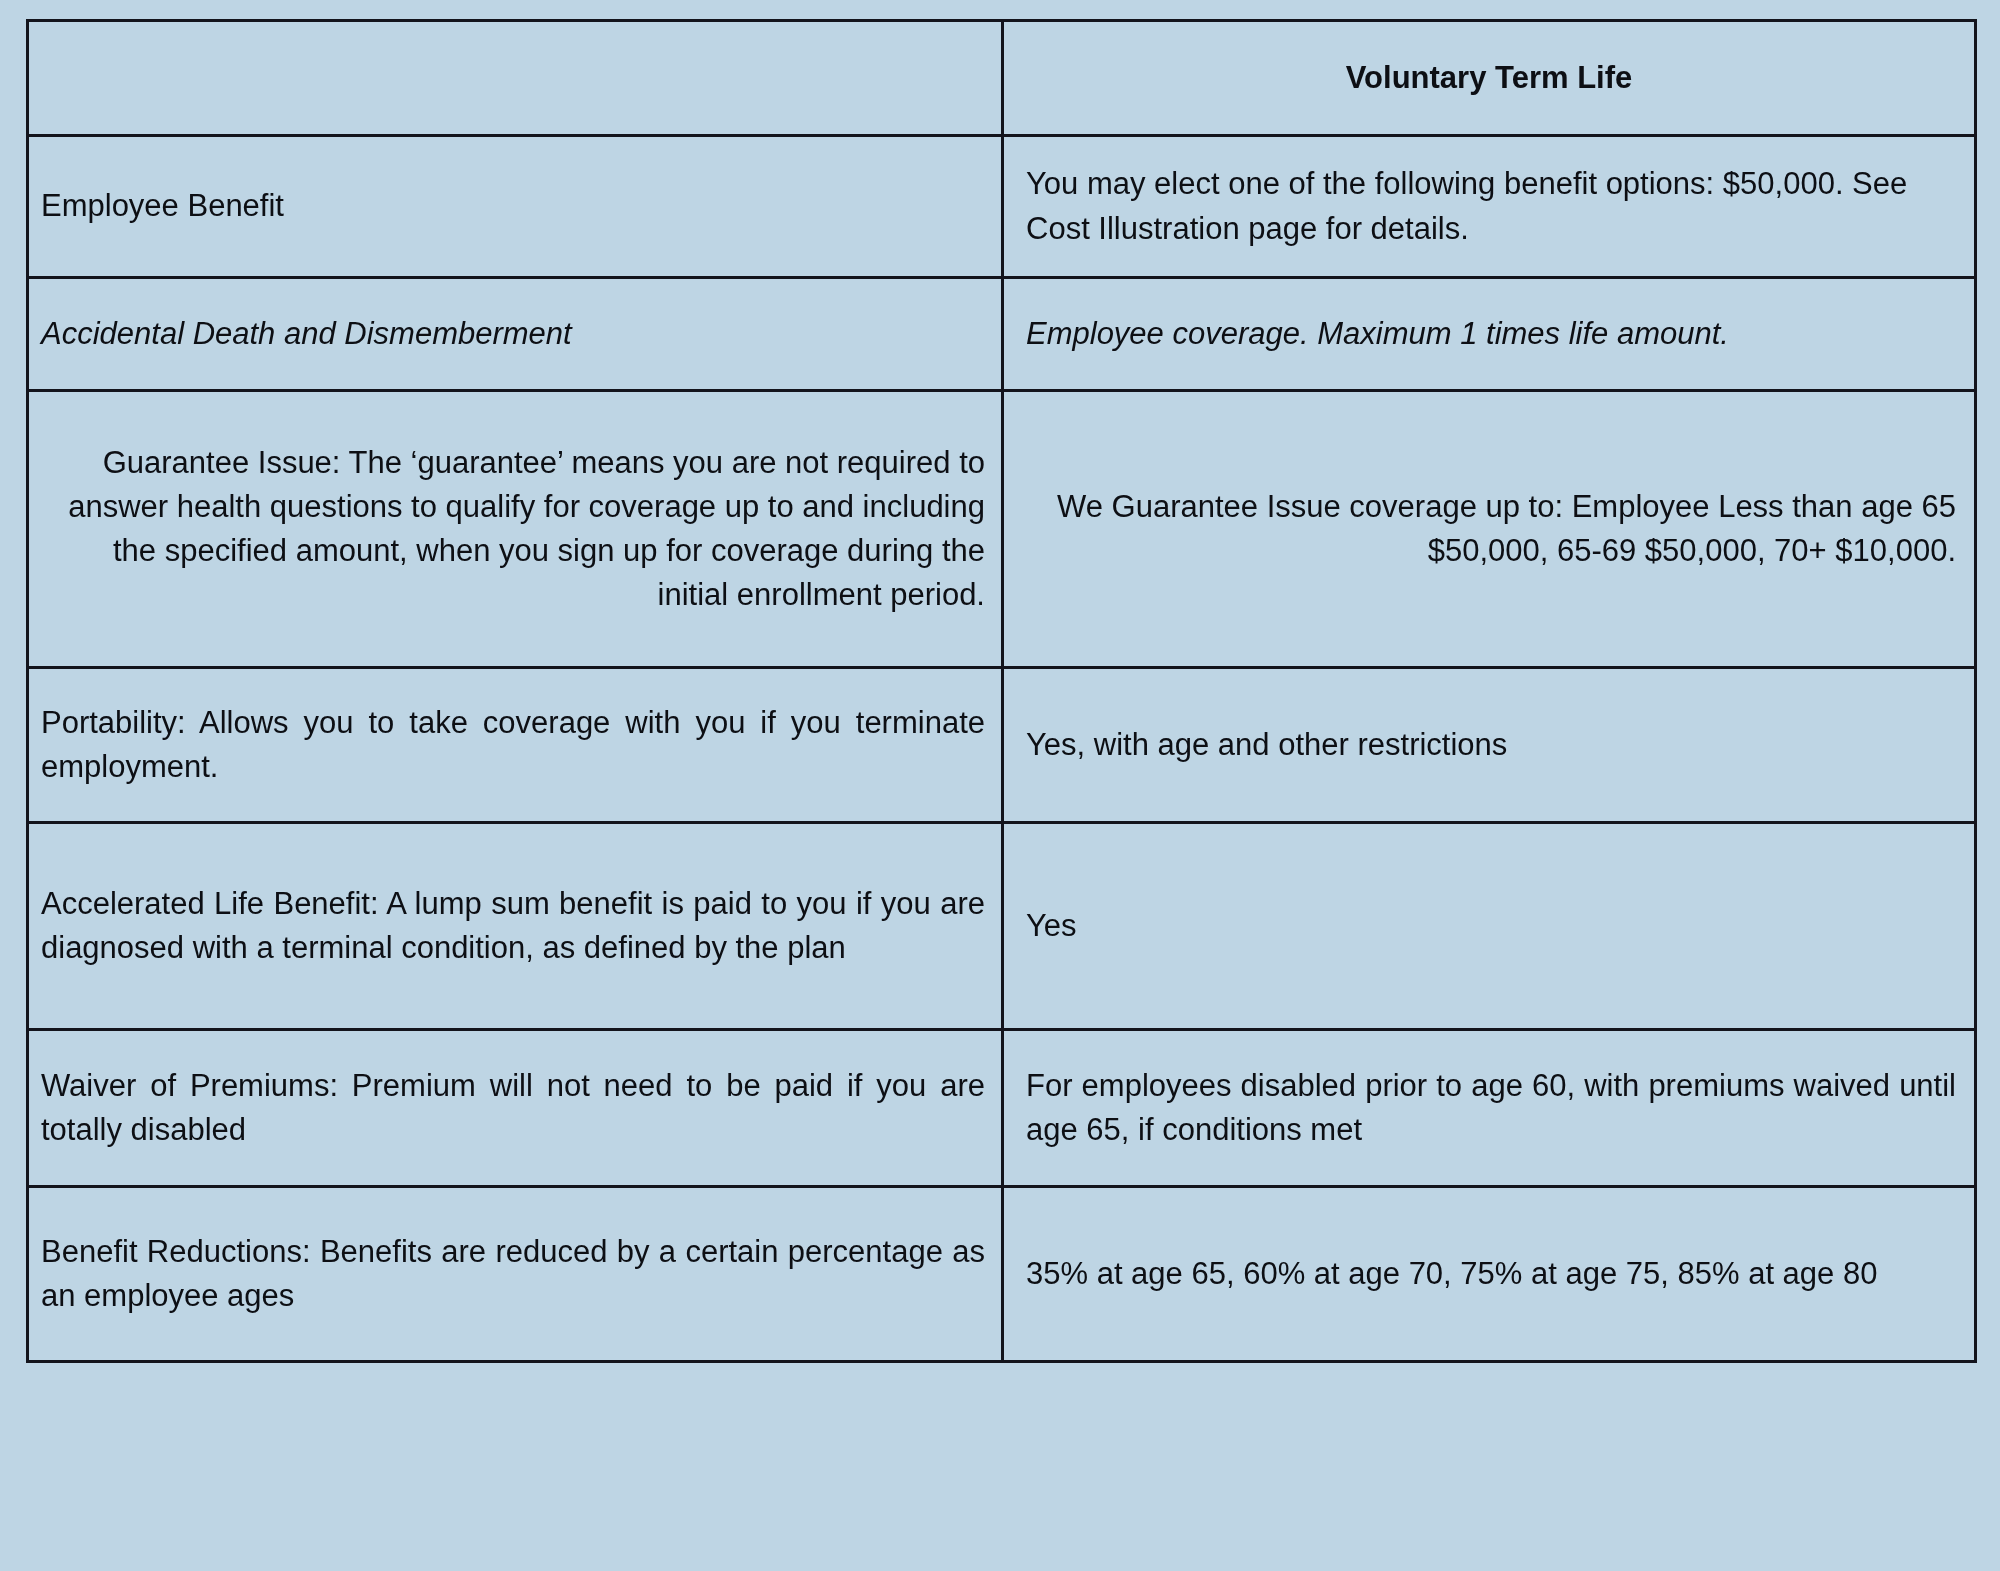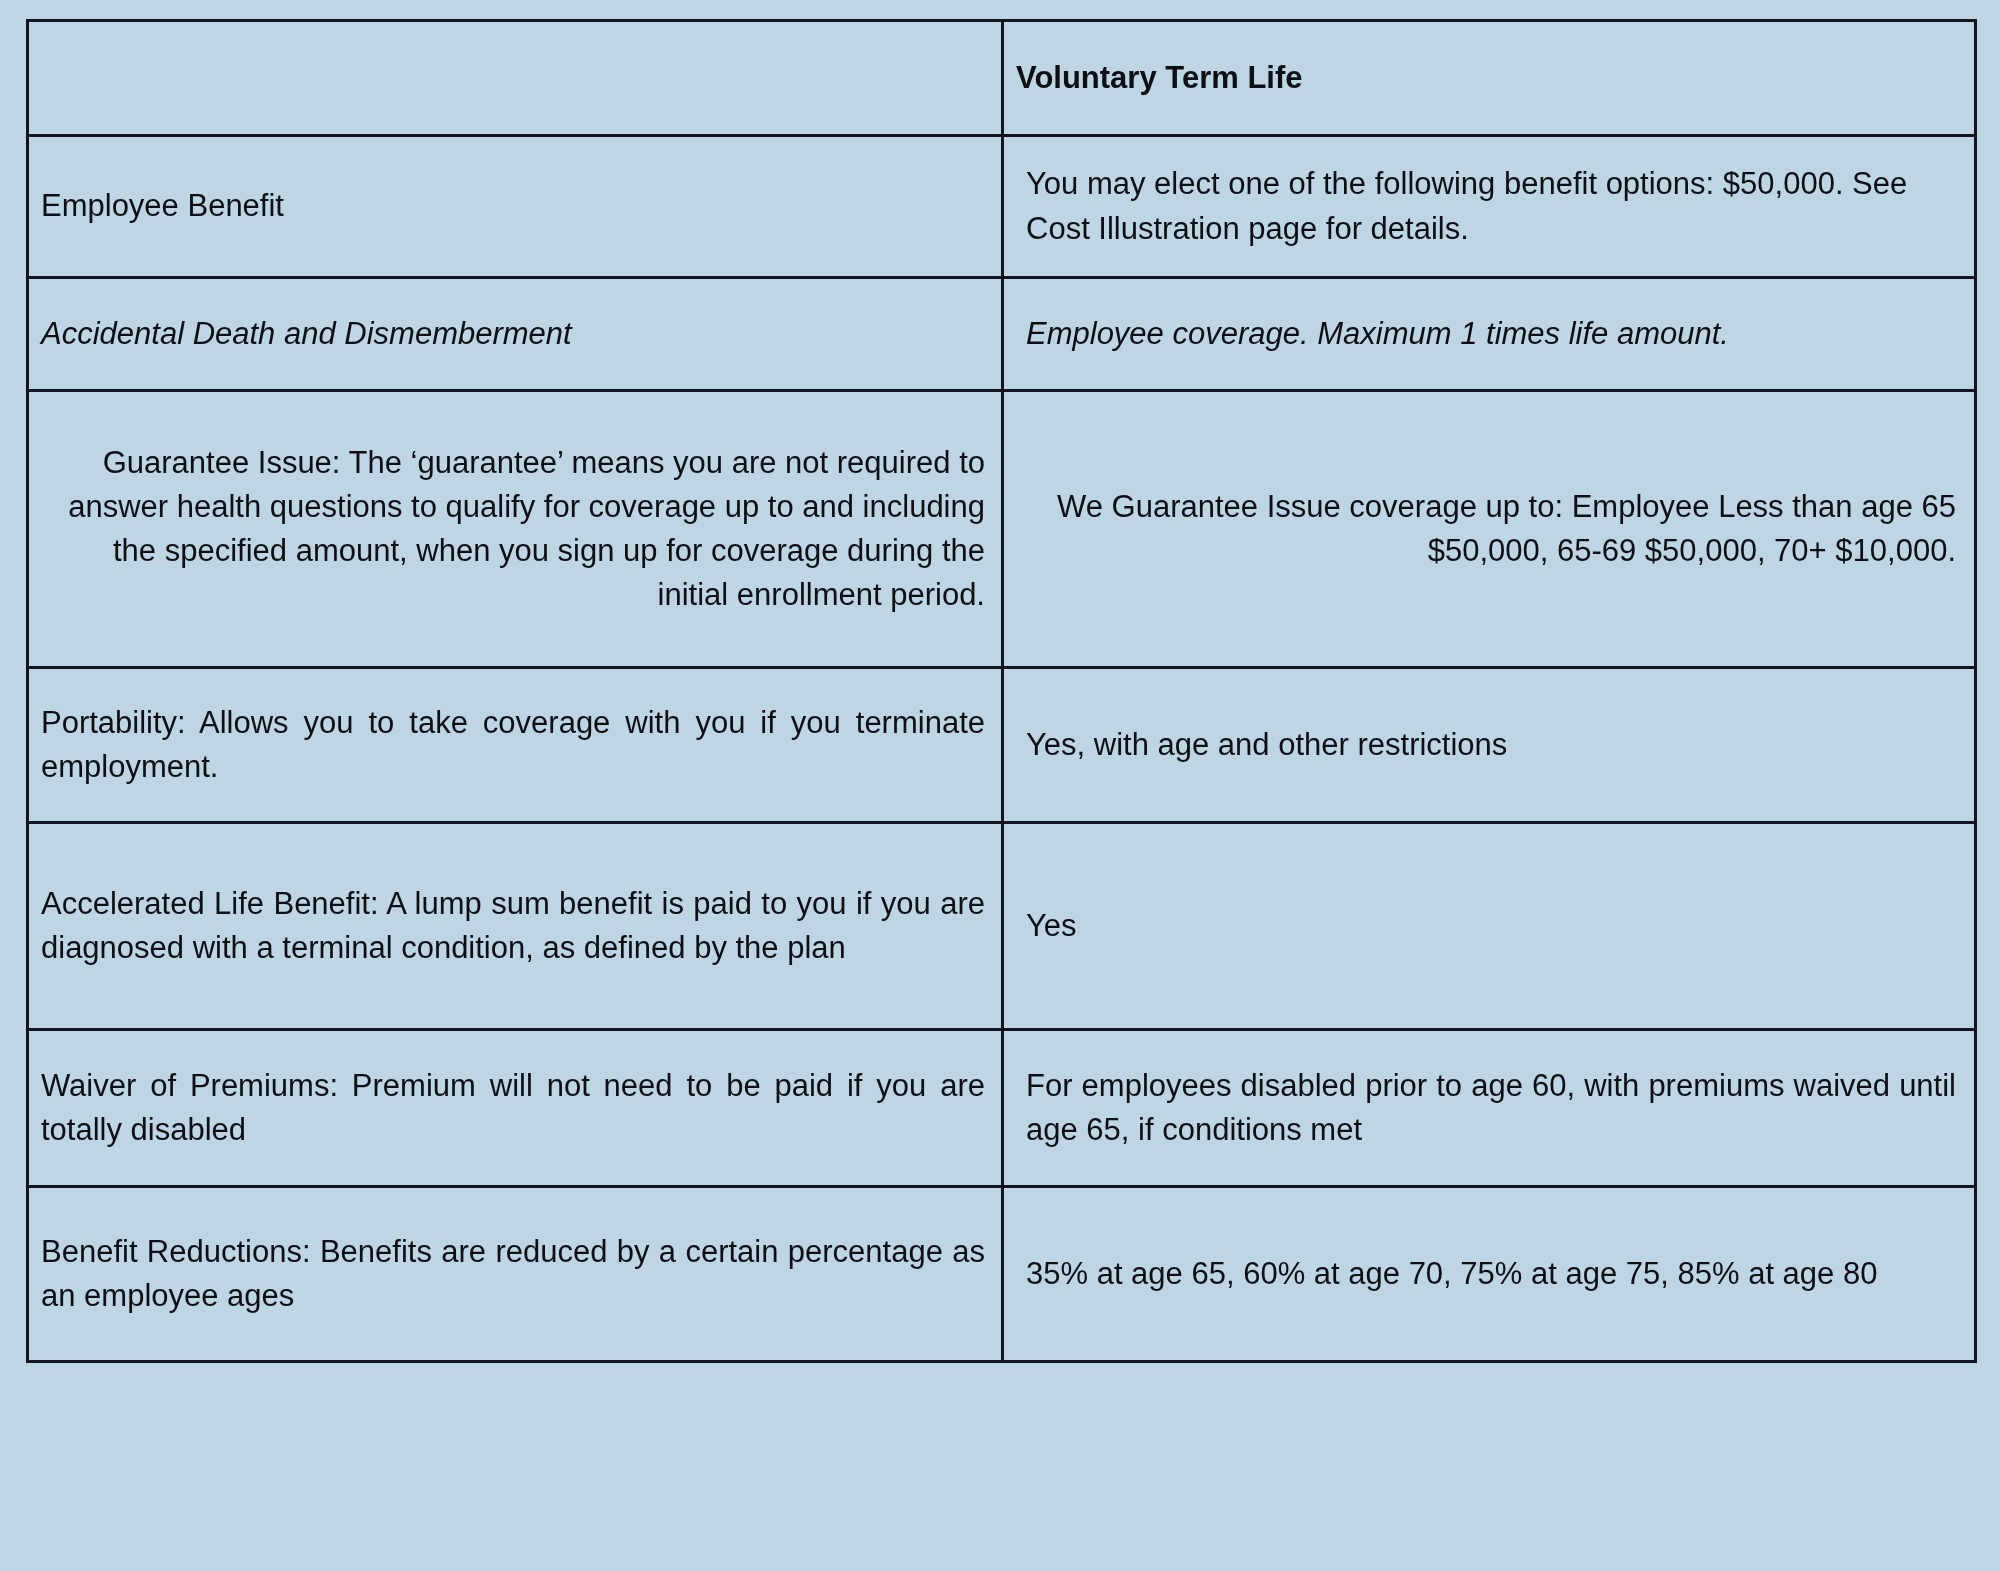--- a/index.html
+++ b/index.html
@@ -50,21 +50,21 @@
     background: #03446a;
     border: 3px solid #13141c;
     height: 80px;
     padding: 0;
   }
   .hdr-title {
     background: #03446a;
     color: #ffffff;
     font-weight: bold;
     font-size: 33px;
-    text-align: left;
+    text-align: center;
     padding: 16px 12px 16px 22px;
     height: 80px;
   }
 
   
   td.cell-label {
     text-align: justify;
     text-justify: inter-word;
     padding-left: 12px;
     padding-right: 16px;

